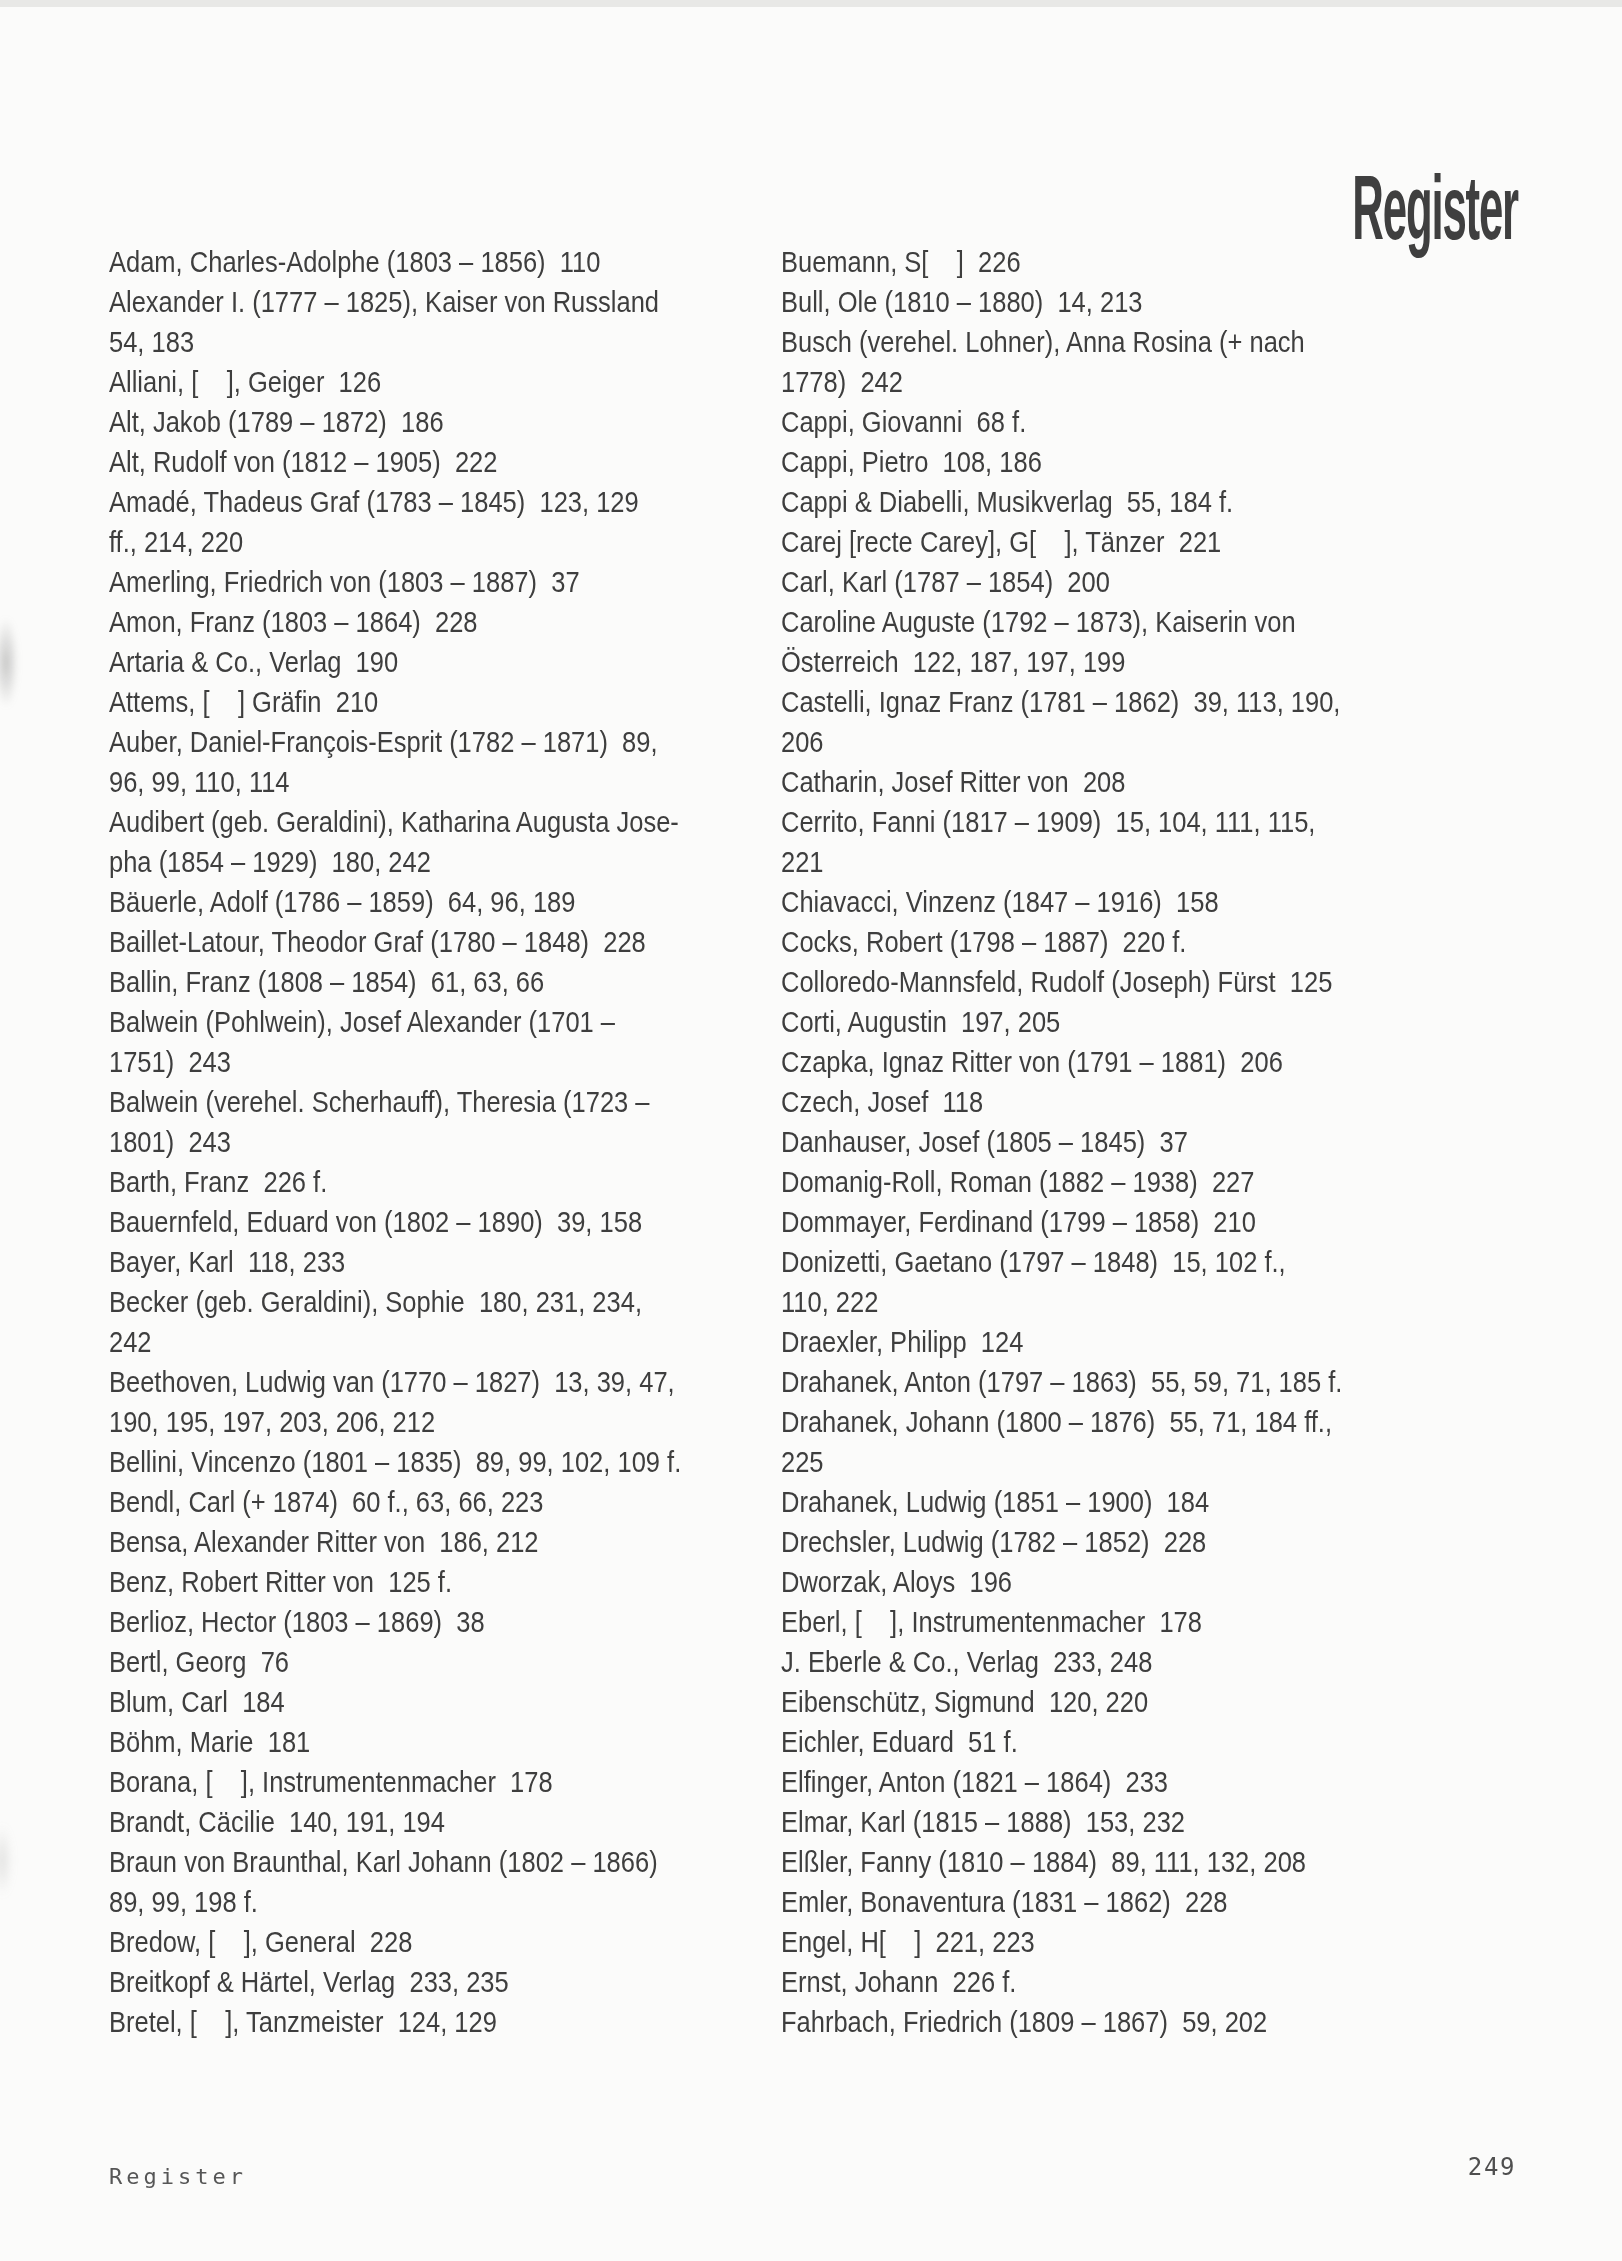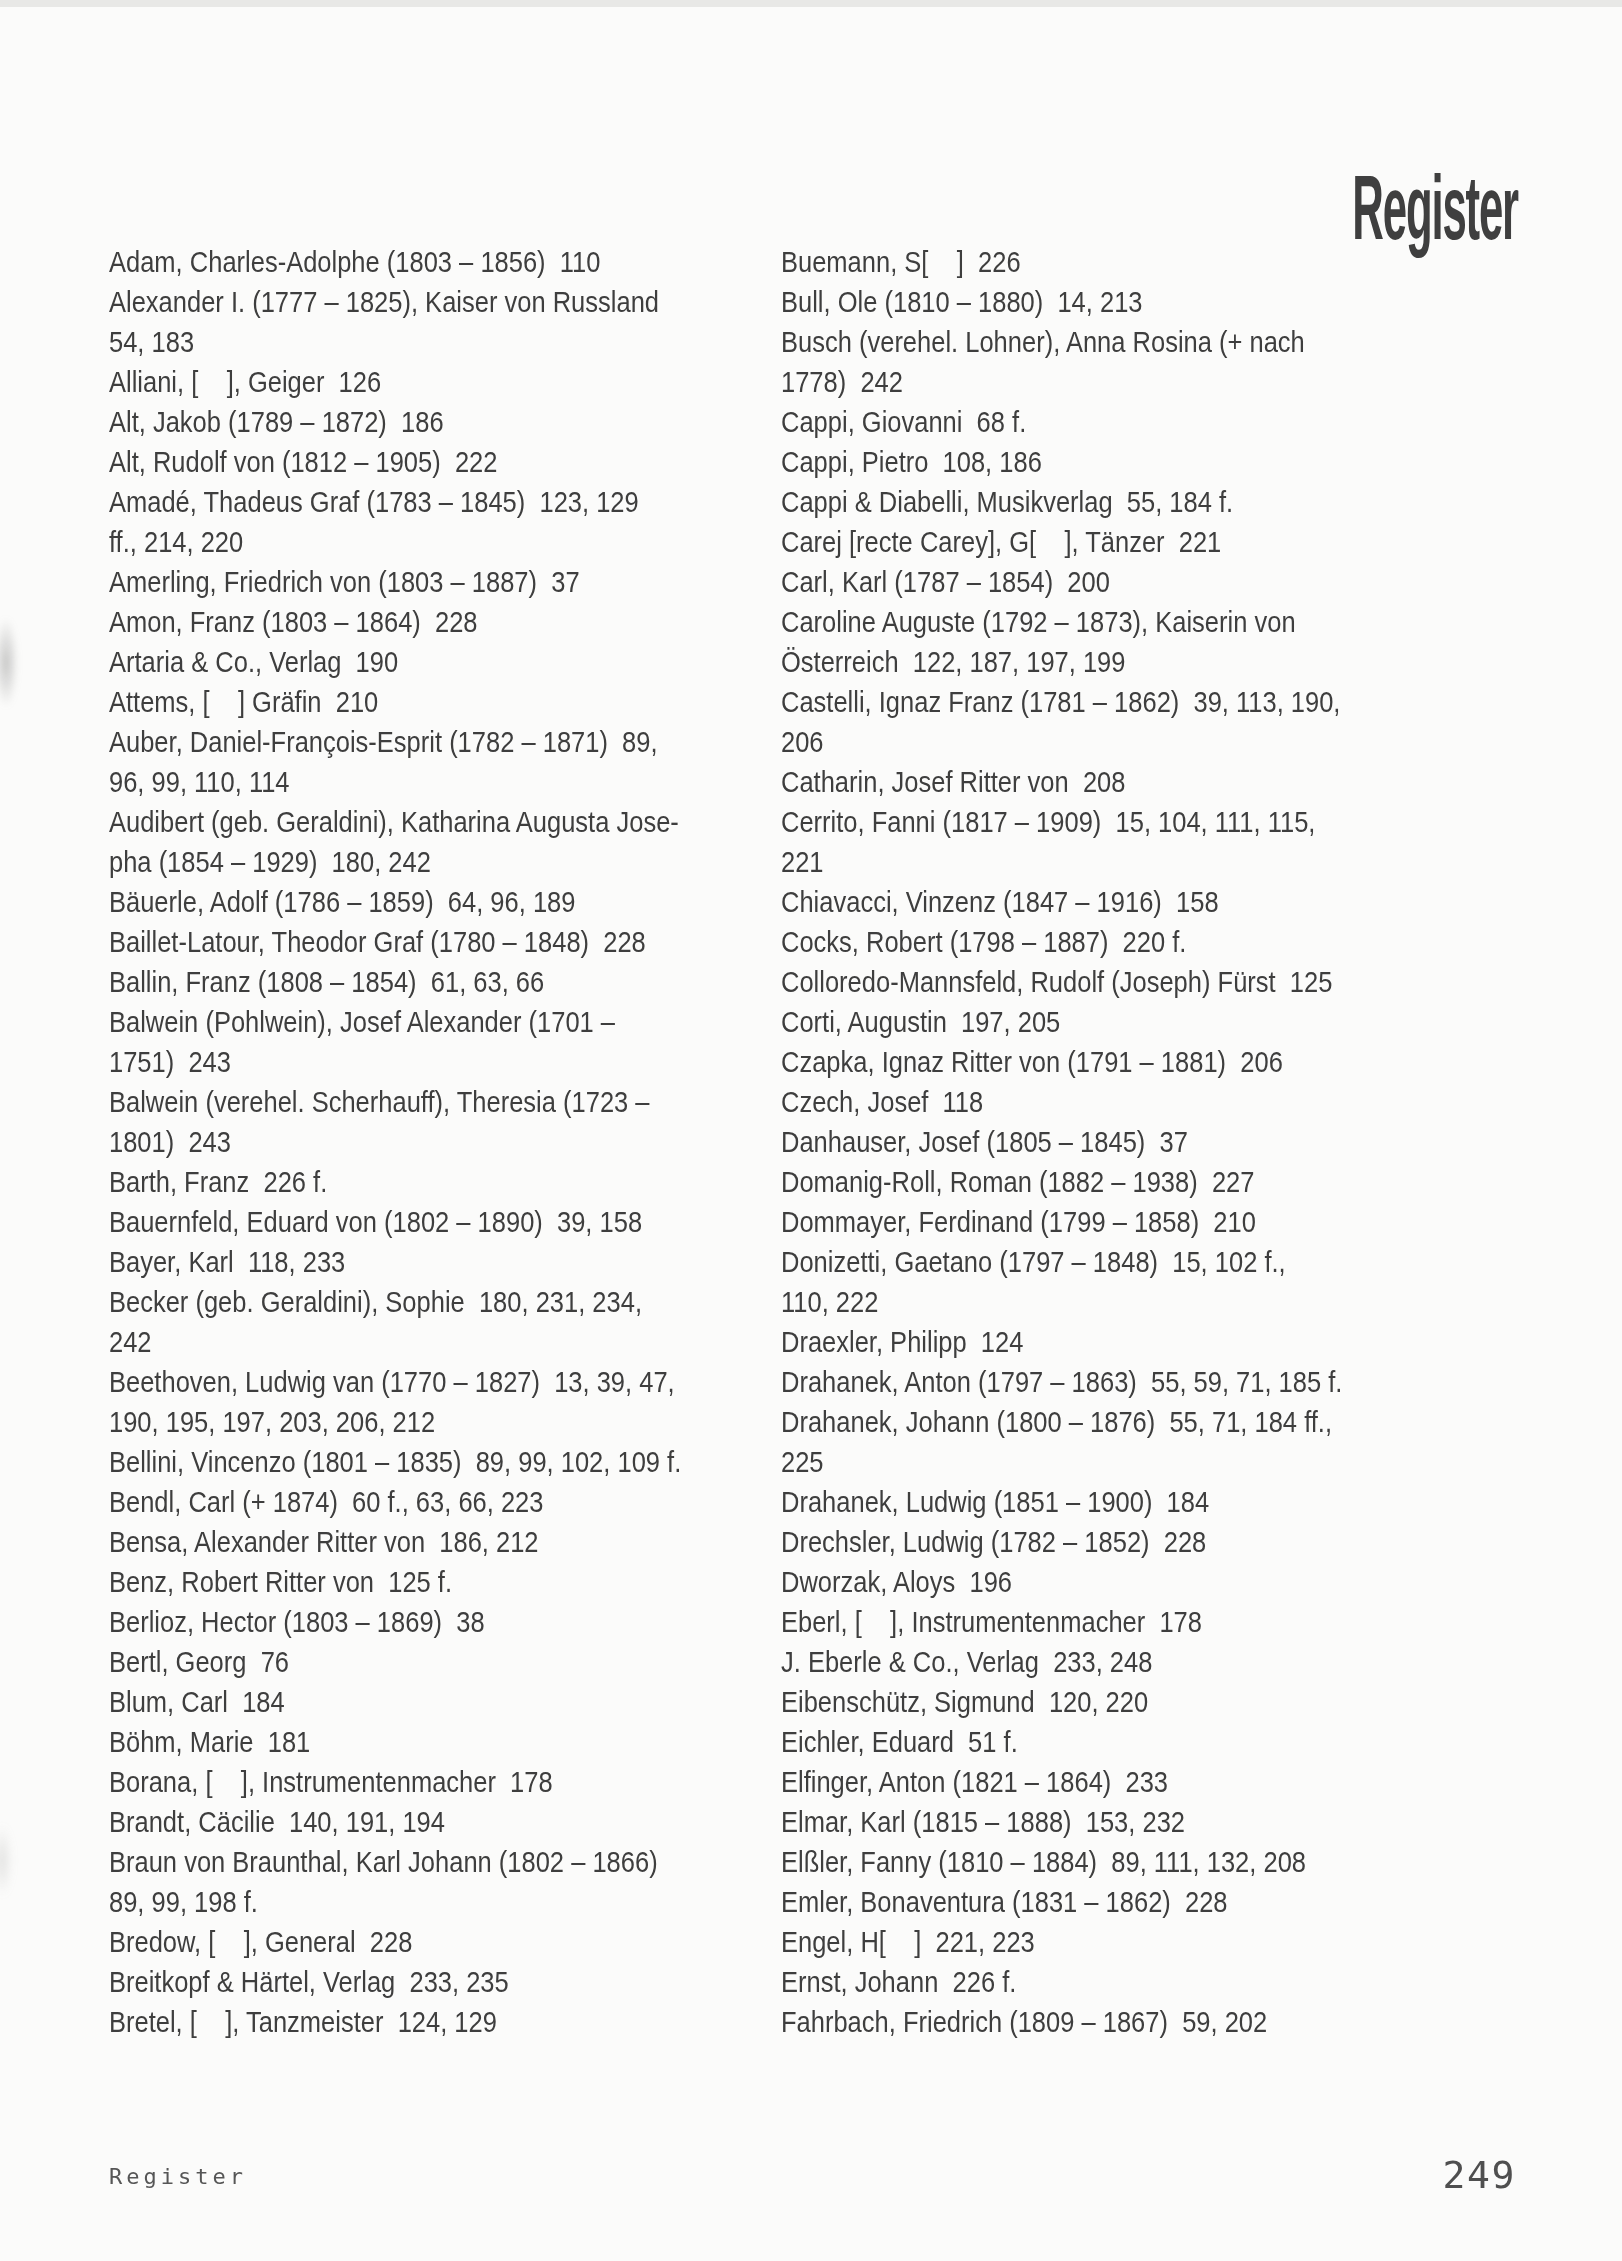--- a/index.html
+++ b/index.html
@@ -60,21 +60,21 @@
     font-family:"DejaVu Sans Mono",monospace;
     font-size:22px;
     letter-spacing:4px;
     color:#565656;
     white-space:pre;
   }
   .page-number{
     position:absolute;
     right:106px;top:2146px;
     font-family:"DejaVu Sans Mono",monospace;
-    font-size:38px;
+    font-size:24px;
     letter-spacing:1.6px;
     color:#4f4f4f;
     white-space:pre;
   }
 </style>
 </head>
 <body>
 
 <div class="page">
 

